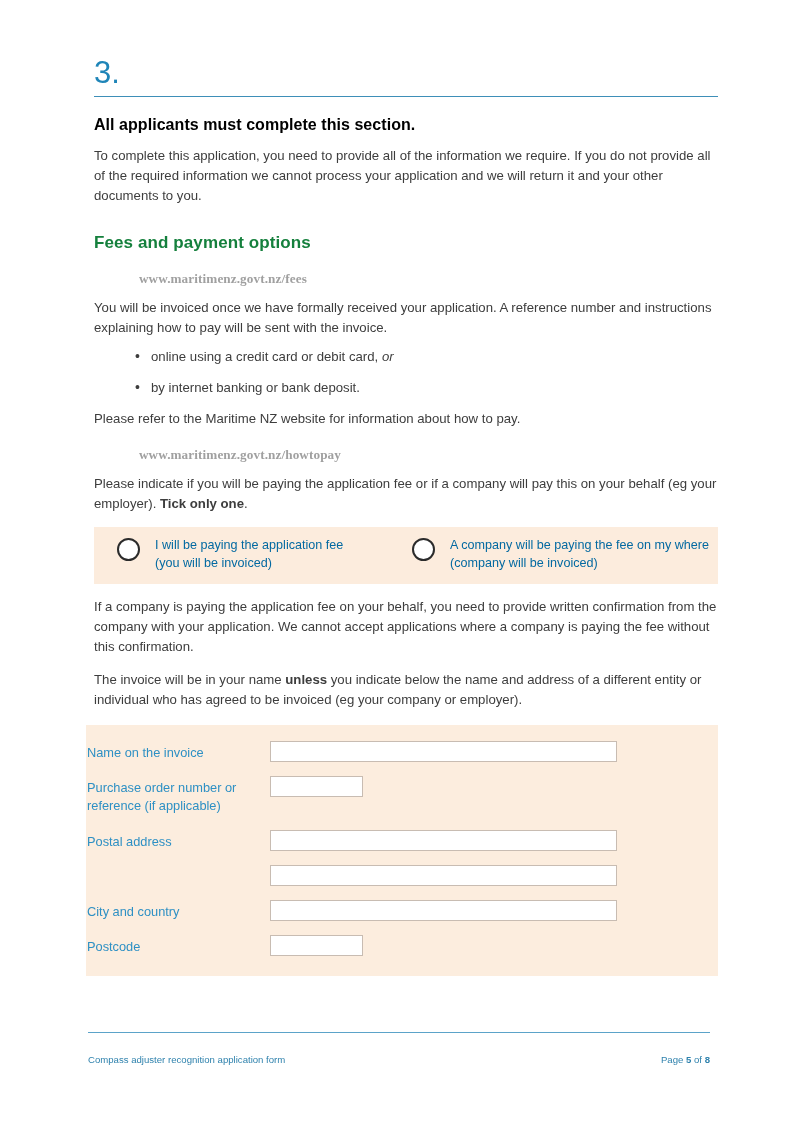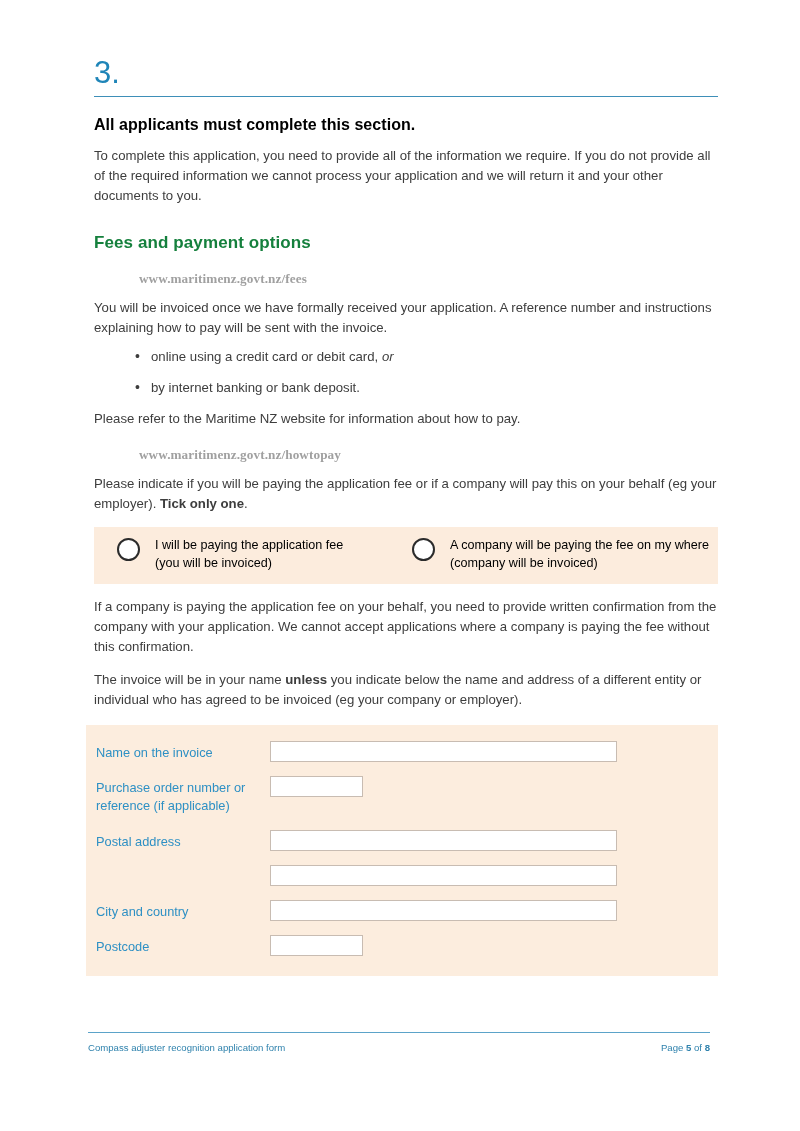--- a/index.html
+++ b/index.html
@@ -129,21 +129,21 @@
     width: 19px;
     height: 19px;
     border: 2.4px solid #2b2b2b;
     border-radius: 50%;
     background: #ffffff;
     flex: 0 0 auto;
     margin-top: 1px;
   }
   .choice-label {
     margin-left: 15px;
-    color: #000000;
+    color: #0369a1;
     font-size: 12.6px;
     line-height: 1.42;
   }
 
   
   .invoice-block {
     margin-top: 15px;
     margin-left: -8px;
     width: 632px;
     background: #fcedde;
@@ -151,21 +151,21 @@
   }
   .form-row {
     display: flex;
     align-items: flex-start;
     margin-bottom: 14px;
   }
   .form-row:last-child { margin-bottom: 0; }
 
   .form-label {
     width: 184px;
-    padding-left: 10px;
+    padding-left: 1px;
     box-sizing: border-box;
     color: #2e90c4;
     font-size: 12.8px;
     line-height: 1.42;
     padding-top: 3px;
   }
   .field {
     background: #ffffff;
     border: 1.3px solid #c8bcb2;
     height: 21px;
@@ -174,21 +174,21 @@
   .field.wide { width: 347px; }
   .field.narrow { width: 93px; }
 
   
   .footer {
     position: absolute;
     left: 88px;
     top: 1032px;
     width: 622px;
     border-top: 1.1px solid #5ba3c9;
-    padding-top: 9px;
+    padding-top: 21px;
     display: flex;
     justify-content: space-between;
     color: #2f82ad;
     font-size: 9.6px;
   }
   .footer .right b { font-weight: bold; }
 </style>
 </head>
 <body>
 

